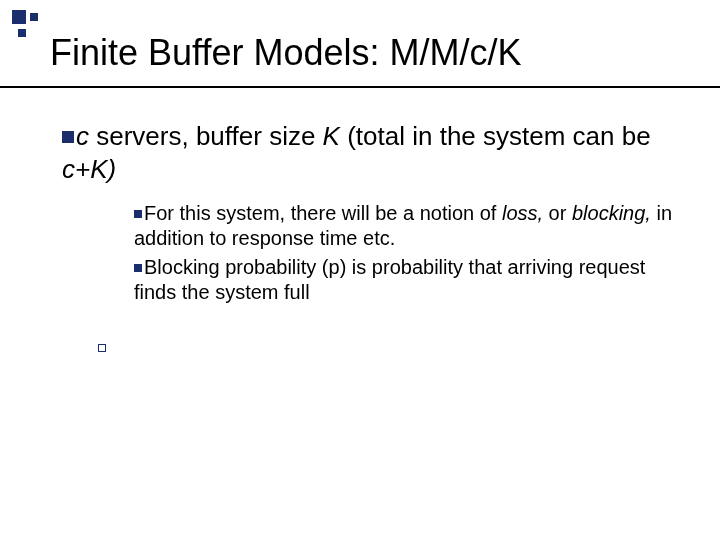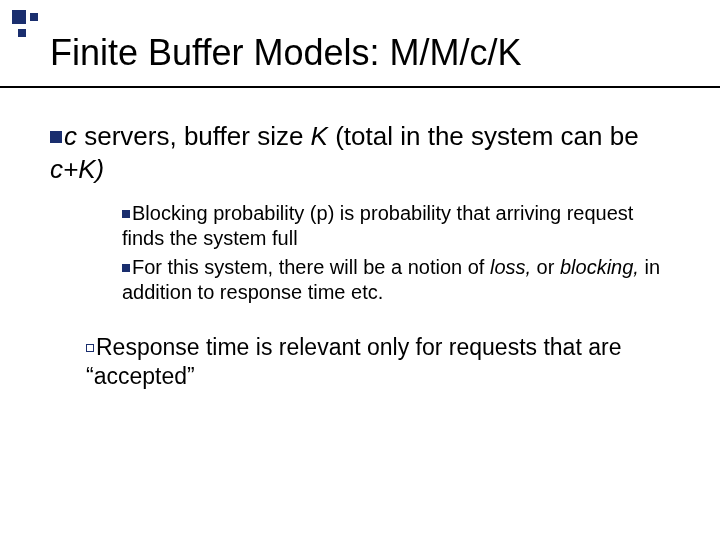--- a/index.html
+++ b/index.html
@@ -49,21 +49,21 @@
     position: absolute;
     top: 86px;
     left: 0;
     width: 720px;
     height: 2px;
     background: #000000;
   }
   .content {
     position: absolute;
     top: 120px;
-    left: 50px;
+    left: 62px;
     width: 620px;
   }
   .bullet-large {
     display: inline-block;
     width: 12px;
     height: 12px;
     background: #1a2e6e;
     vertical-align: baseline;
     margin-right: 2px;
     position: relative;
@@ -126,26 +126,26 @@
 <div class="rule"></div>
 
 <div class="content">
 
   <div class="level1">
     <span class="bullet-large"></span><span class="ital">c</span><span> servers, buffer size </span><span class="ital">K</span><span>  (total in the system can be </span><span class="ital">c+K)</span>
   </div>
 
 
   <div class="level3">
-    <span class="bullet-small"></span><span>Blocking probability (p) is probability that arriving request finds the system full</span>
+    <span class="bullet-small"></span><span>For this system, there will be a notion of </span><span class="ital">loss,</span><span> or </span><span class="ital">blocking,</span><span> in addition to response time etc.</span>
   </div>
 
   <div class="level3">
-    <span class="bullet-small"></span><span>For this system, there will be a notion of </span><span class="ital">loss,</span><span> or </span><span class="ital">blocking,</span><span> in addition to response time etc.</span>
+    <span class="bullet-small"></span><span>Blocking probability (p) is probability that arriving request finds the system full</span>
   </div>
 
   <div class="gap"></div>
 
   <div class="level2">
-    <span class="bullet-med"></span><span>Response time is relevant only for requests that are “accepted”</span>
+    <span class="bullet-med"></span>
   </div>
 
 </div>
 
 </body></html>

